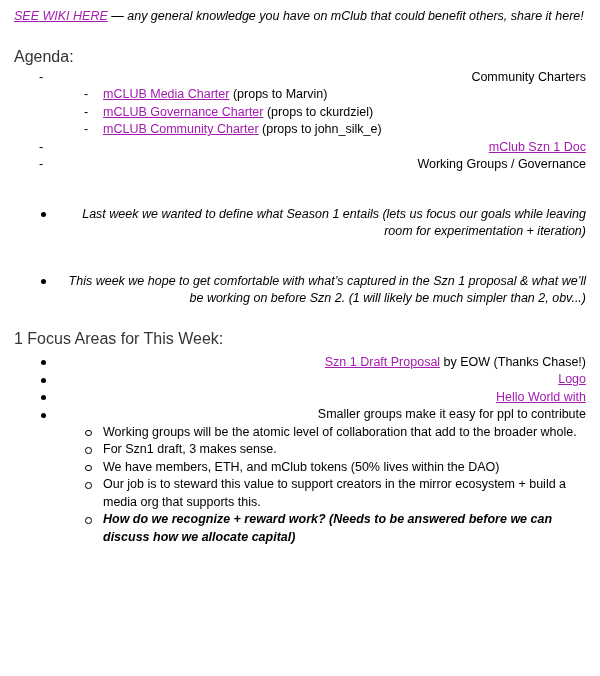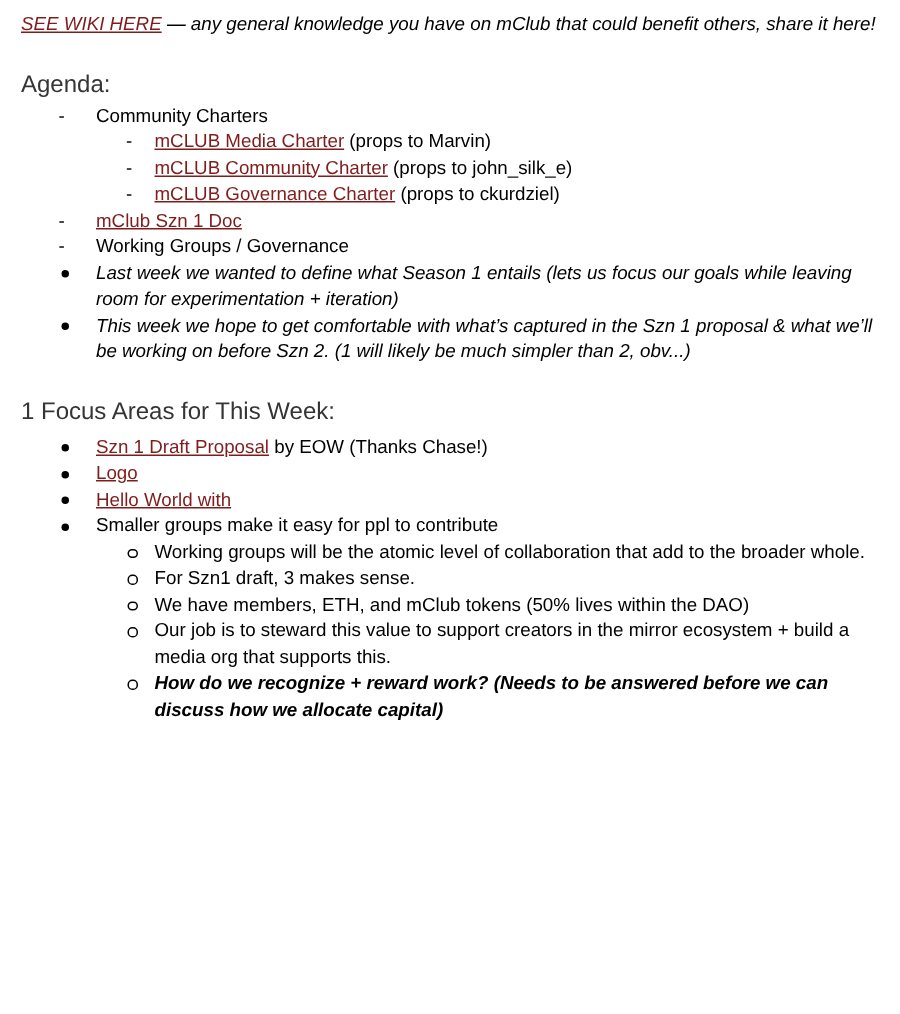--- a/index.html
+++ b/index.html
@@ -14,40 +14,40 @@
     line-height: 17.5px;
     color: #000000;
   }
   .doc { padding: 8px 14px 0 14px; }
 
   p { margin: 0; }
   .intro-p { font-style: italic; margin-bottom: 17px; }
   .wiki-p  { font-style: italic; margin-bottom: 20px; }
 
   a.link {
-    color: #7f1d1d;
+    color: #a21caf;
     text-decoration: underline;
     cursor: pointer;
   }
 
   h2 {
     font-size: 16px;
     line-height: 21px;
     font-weight: 400;
     color: #353535;
     margin: 0 0 2px 0;
   }
   h2.goal-h  { margin: 15px 0 7px 0; }
   h2.focus-h { margin: 20px 0 5px 0; }
   h2.wg-h    { margin: 36px 0 4px 0; }
 
   ul.list { list-style: none; margin: 0; padding: 0; }
   ul.list li { position: relative; }
 
-  li.l1 { padding-left: 50px; }
+  li.l1 { padding-left: 50px; text-align: right; }
   li.l2 { padding-left: 89px; }
 
   li.dash1::before {
     content: "-";
     position: absolute; left: 25px; top: 0;
   }
   li.dash2::before {
     content: "-";
     position: absolute; left: 70px; top: 0;
   }
@@ -58,40 +58,40 @@
     background: #000;
   }
   li.circ::before {
     content: "";
     position: absolute; left: 71px; top: 6px;
     width: 4.5px; height: 4.5px; border-radius: 50%;
     border: 1px solid #000;
     background: transparent;
   }
 
-  .it { font-style: italic; }
+  .it { font-style: italic; margin-top: 32px; }
   .emph { font-style: italic; font-weight: 700; }
 </style>
 </head>
 <body>
 
 <div class="doc">
 
 
   <p class="wiki-p"><a class="link">SEE WIKI HERE</a><span> — any general knowledge you have on mClub that could benefit others, share it here!</span></p>
 
   <h2>Agenda:</h2>
 
   <ul class="list">
     <li class="l1 dash1">
       <span>Community Charters</span>
     </li>
     <li class="l2 dash2"><a class="link">mCLUB Media Charter</a><span> (props to Marvin)</span></li>
+    <li class="l2 dash2"><a class="link">mCLUB Governance Charter</a><span> (props to ckurdziel)</span></li>
     <li class="l2 dash2"><a class="link">mCLUB Community Charter</a><span> (props to john_silk_e)</span></li>
-    <li class="l2 dash2"><a class="link">mCLUB Governance Charter</a><span> (props to ckurdziel)</span></li>
     <li class="l1 dash1">
       <a class="link">mClub Szn 1 Doc</a>
     </li>
     <li class="l1 dash1">
       <span>Working Groups / Governance</span>
     </li>
   </ul>
 
 
   <ul class="list">

